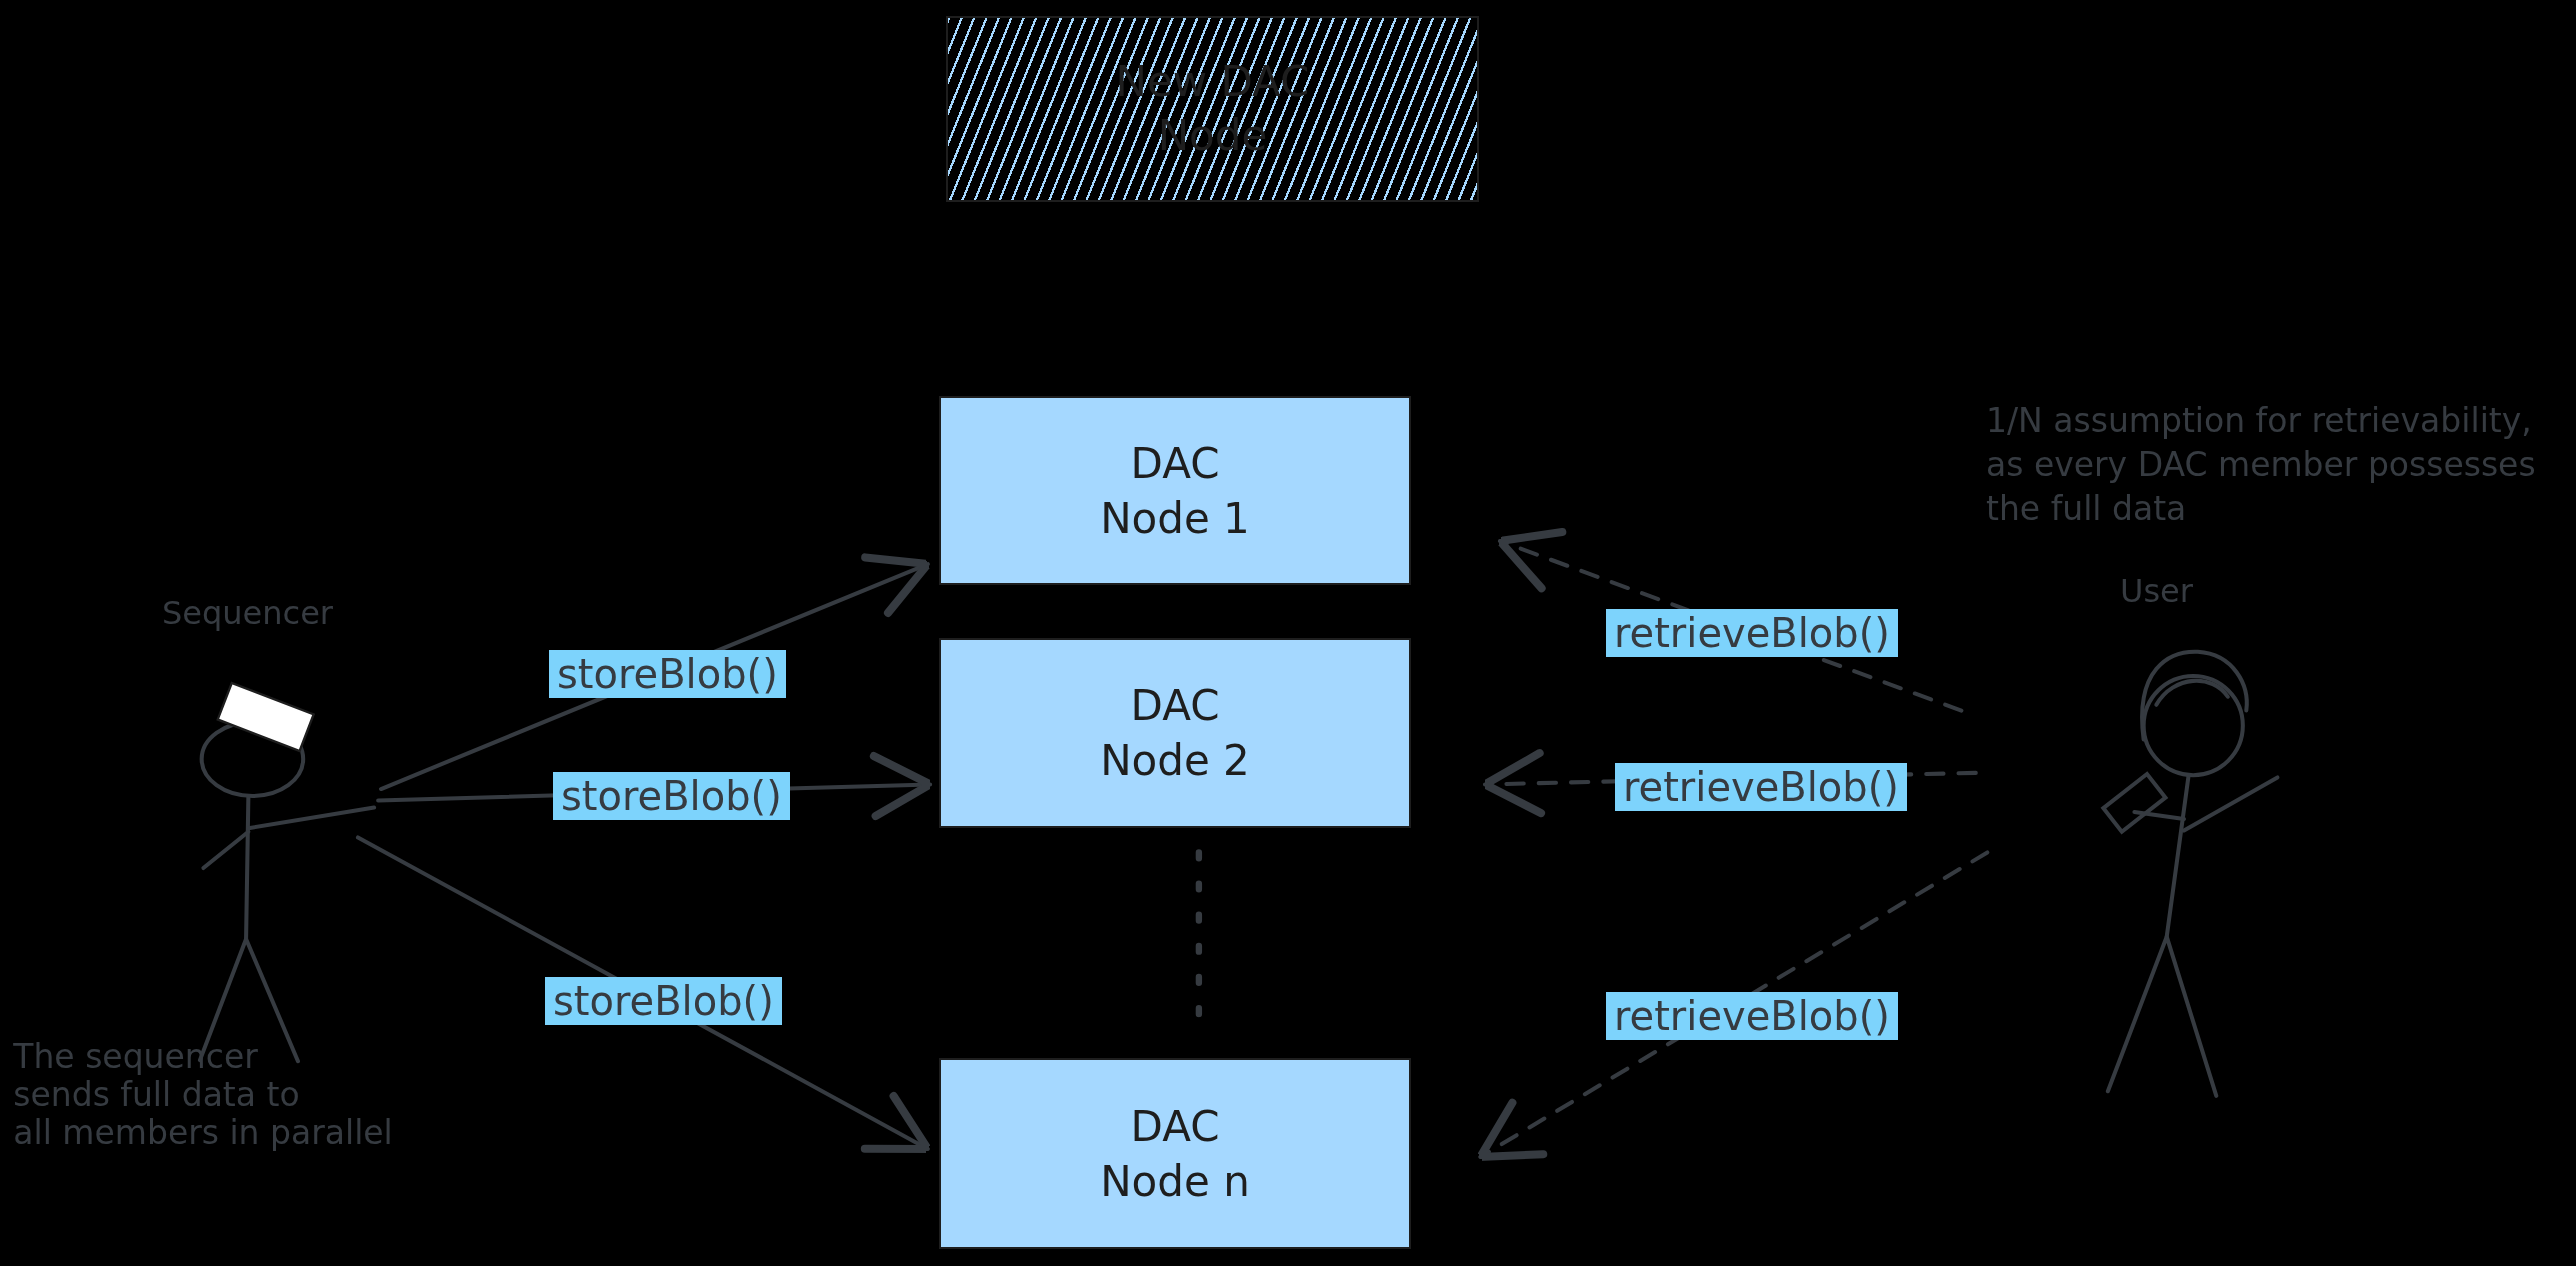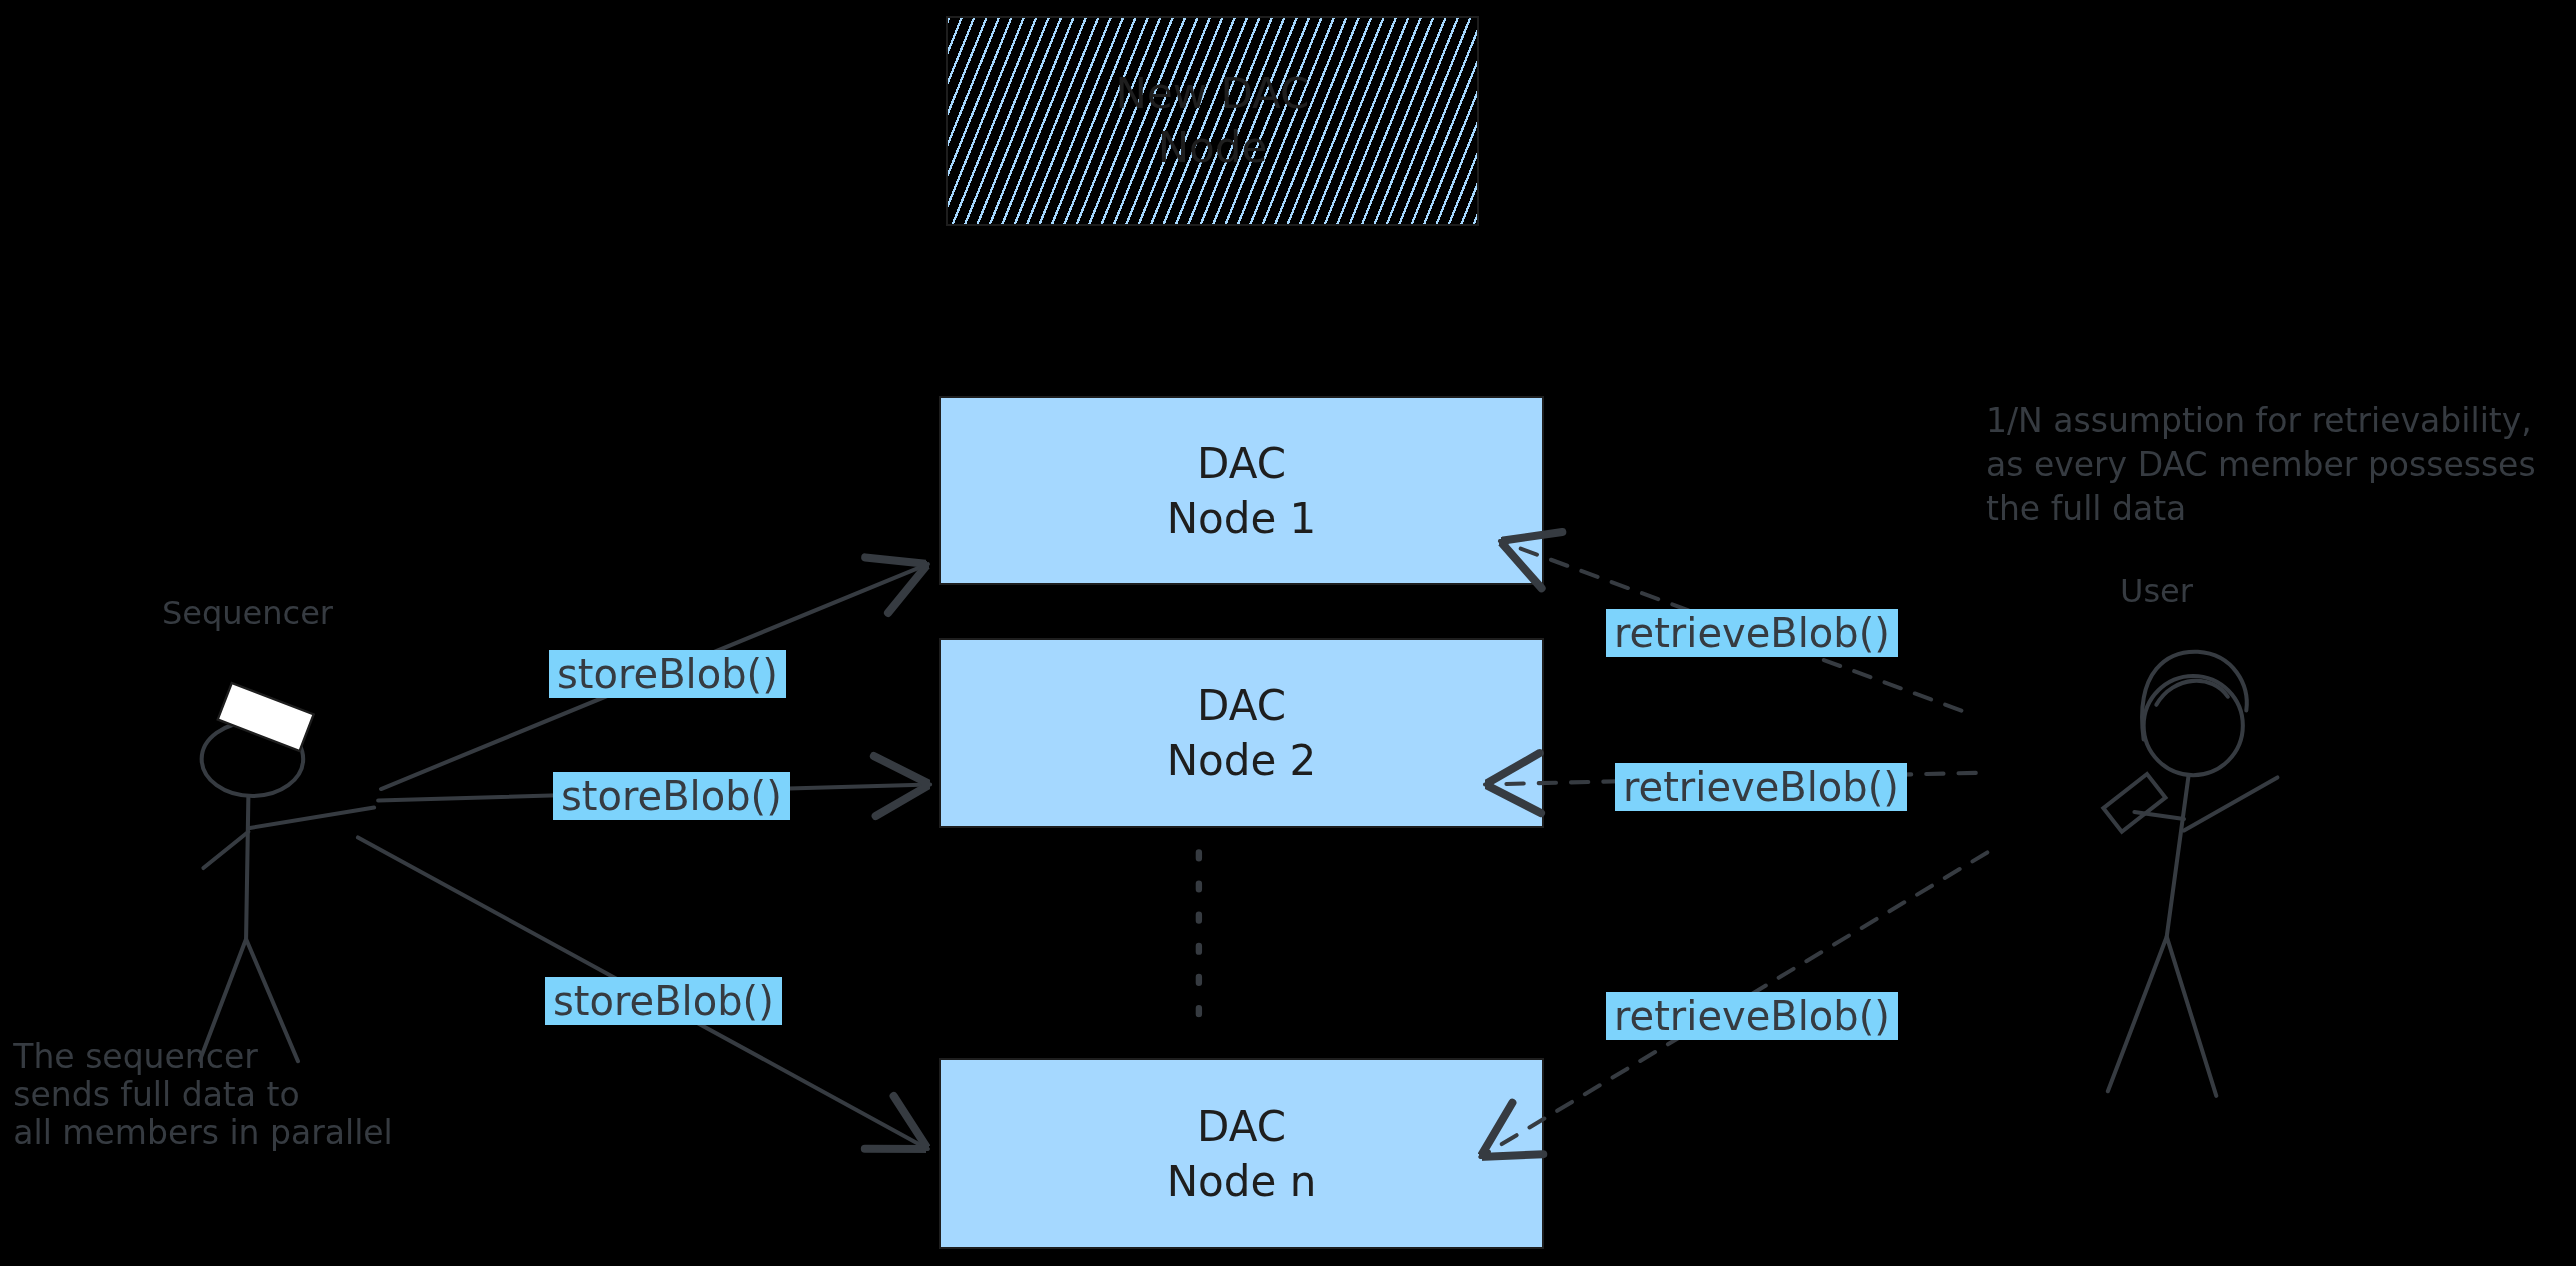--- a/index.html
+++ b/index.html
@@ -15,32 +15,32 @@
     position: absolute;
     border: 2.3px solid #1e1e1e;
     display: flex;
     align-items: center;
     justify-content: center;
     text-align: center;
     box-sizing: border-box;
   }
   .node-box {
     left: 939px;
-    width: 605px;
+    width: 472px;
     background: #a5d8ff;
     color: #1e1e1e;
     font-size: 42px;
     line-height: 55px;
     white-space: pre-line;
   }
   #node-1 { top: 396px;  height: 189px; }
   #node-2 { top: 638px; height: 190px; }
   #node-n { top: 1058px; height: 191px; }
   #new-dac-box {
-    left: 946px; top: 16px; width: 533px; height: 210px;
+    left: 946px; top: 16px; width: 533px; height: 186px;
     background: repeating-linear-gradient(112deg,
       #a5d8ff 0px, #a5d8ff 2.3px, rgba(0,0,0,0) 2.3px, rgba(0,0,0,0) 11.5px);
     color: #1e1e1e;
     font-size: 42px;
     line-height: 54px;
     white-space: pre-line;
   }
   .note {
     position: absolute;
     color: #363b41;

